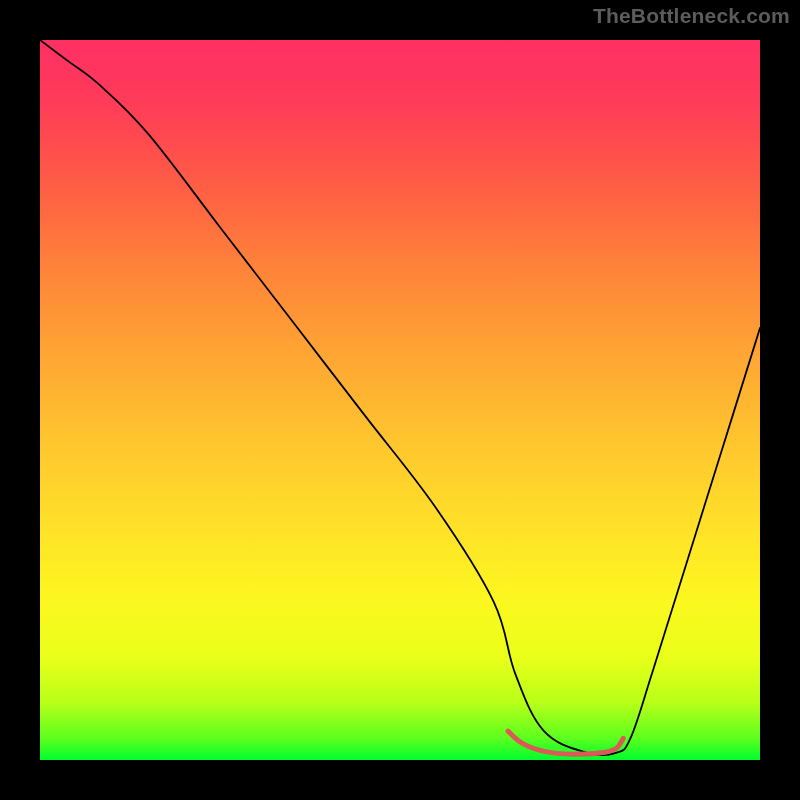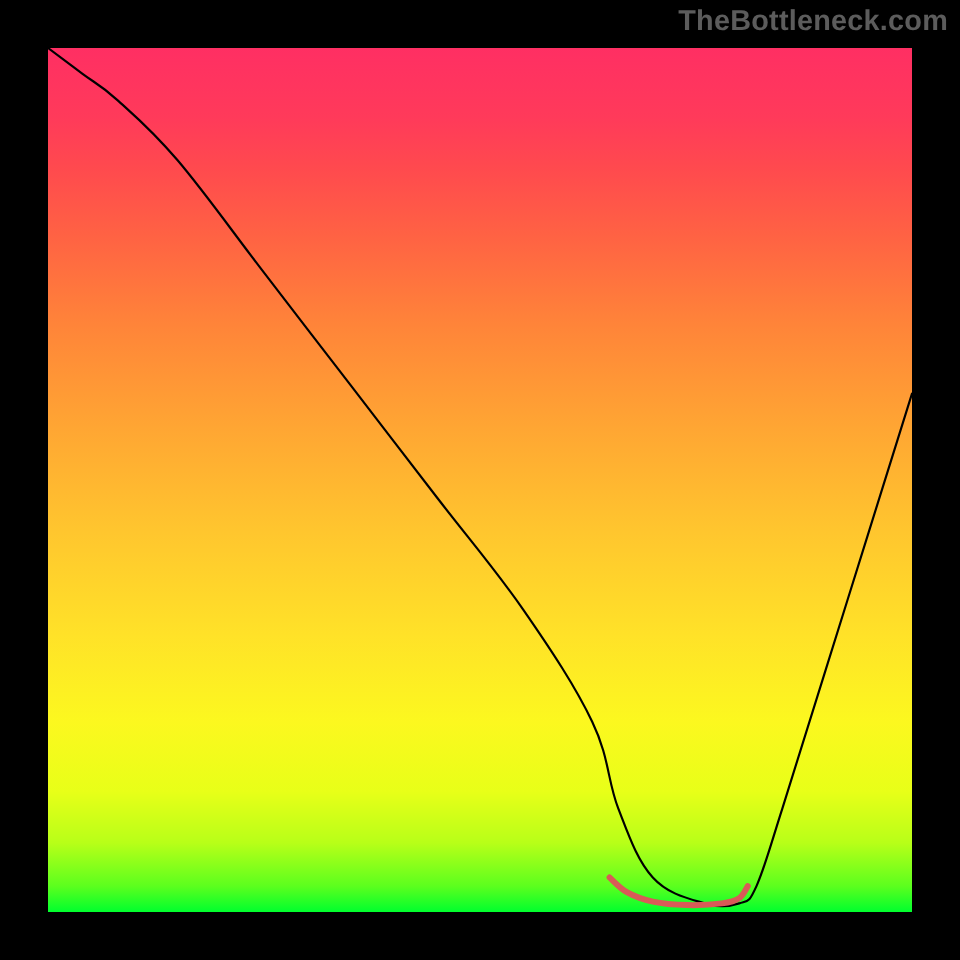--- a/index.html
+++ b/index.html
@@ -15,21 +15,21 @@
     position: relative;
     width: 800px;
     height: 800px;
     background: #000;
   }
   .watermark {
     position: absolute;
     top: 4px;
     right: 10px;
     color: #5c5c5c;
-    font-size: 24px;
+    font-size: 21px;
     font-weight: 600;
     letter-spacing: 0.2px;
     z-index: 50;
   }
   .plot-outer {
     position: absolute;
     left: 40px;
     top: 40px;
     width: 720px;
     height: 720px;

